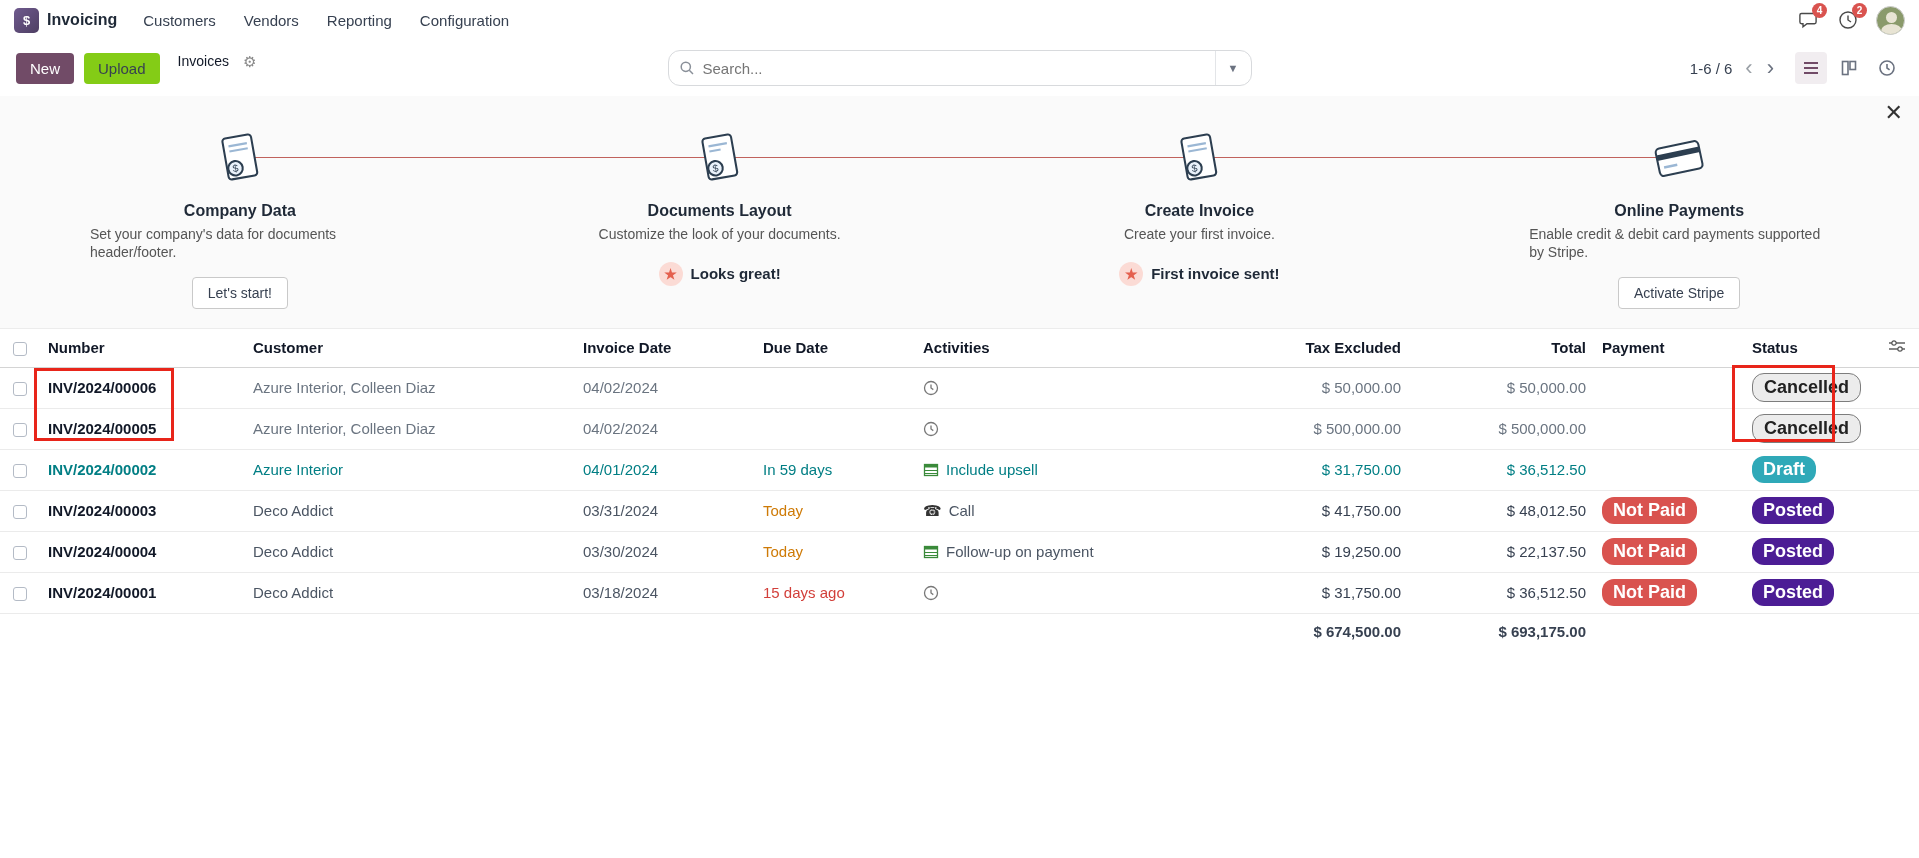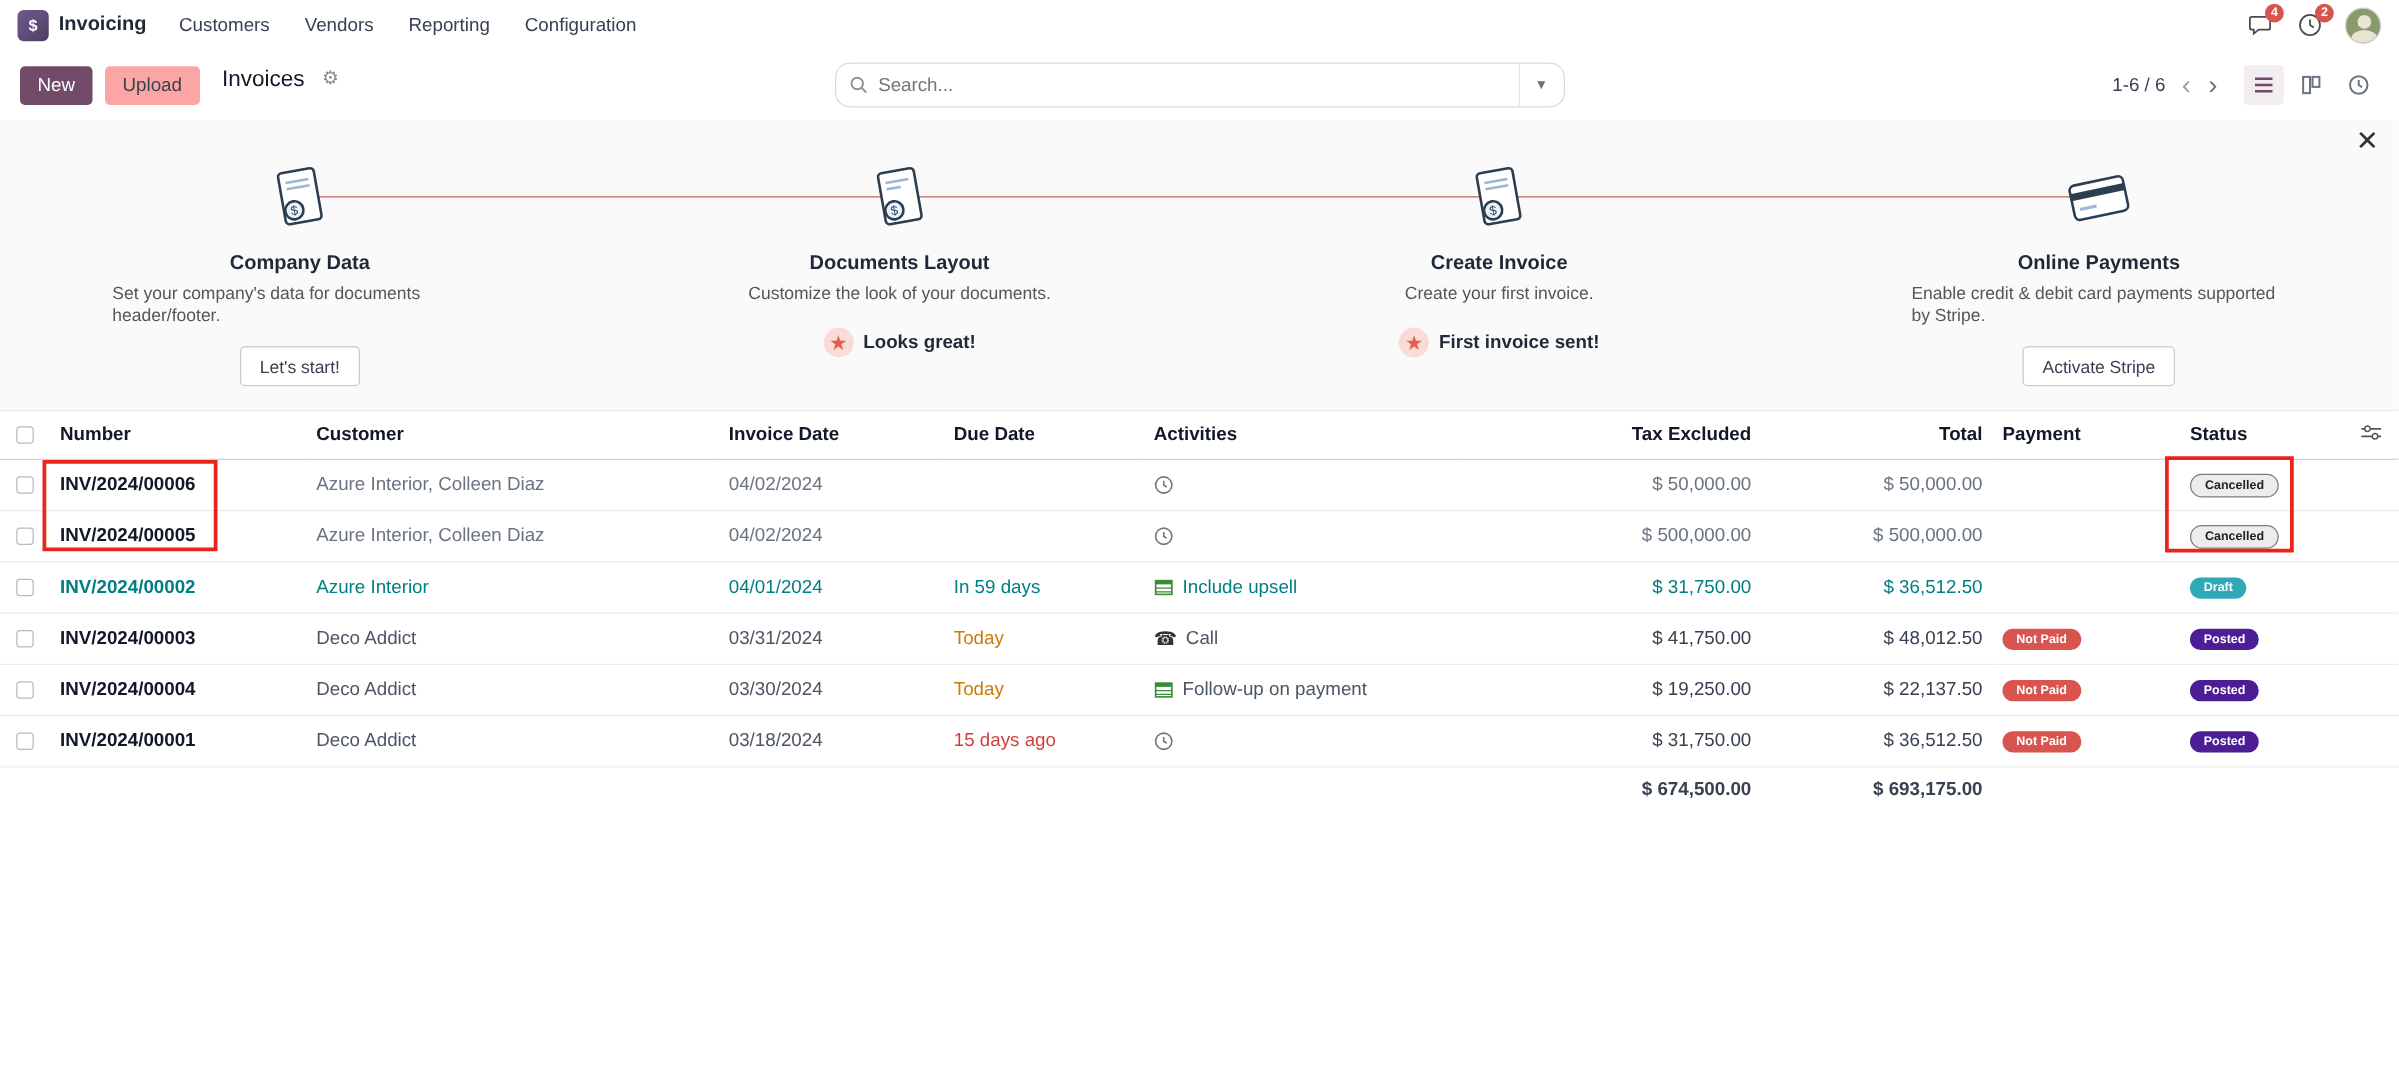--- a/index.html
+++ b/index.html
@@ -20,22 +20,22 @@
     min-width:15px; height:15px; border-radius:8px; display:flex; align-items:center; justify-content:center; padding:0 3px; }
   .avatar { width:29px; height:29px; border-radius:50%; background:#8a9a6b; position:relative; overflow:hidden; border:1px solid #d0d0d0; cursor:pointer; }
   .avatar::before { content:""; position:absolute; left:9px; top:5px; width:11px; height:11px; border-radius:50%; background:#e8e4d4; }
   .avatar::after { content:""; position:absolute; left:4px; top:17px; width:21px; height:14px; border-radius:50% 50% 0 0; background:#e8e4d4; }
 
   
   .control-panel { height:56px; display:flex; align-items:center; padding:0 16px; position:relative; background:#fff; }
   .cp-left { display:flex; gap:10px; }
   .btn { font-family:inherit; font-size:15px; border:none; border-radius:4px; padding:7px 14px; cursor:pointer; }
   .btn-primary { background:#714B67; color:#fff; }
-  .btn-secondary { background:#fca5a5; color:#374151; }
-  .cp-title { font-size:18px; color:#111827; margin-left:8px; }
+  .btn-secondary { background:#84cc16; color:#374151; }
+  .cp-title { font-size:14px; color:#111827; margin-left:8px; }
   .title-gear { color:#8a8a8a; font-size:15px; margin-left:4px; cursor:pointer; }
   .searchbar { position:absolute; left:50%; transform:translateX(-50%); width:584px; height:36px;
     border:1px solid #d8dadd; border-radius:12px; background:#fff; display:flex; align-items:center; }
   .search-mag { margin:0 8px 0 10px; display:flex; }
   .searchbar input { flex:1; border:none; outline:none; font-size:15px; color:#374151; background:transparent; font-family:inherit; }
   .search-caret { width:36px; align-self:stretch; border-left:1px solid #e3e5e8; display:flex; align-items:center; justify-content:center;
     color:#6b7280; font-size:11px; cursor:pointer; }
   .cp-right { margin-left:auto; display:flex; align-items:center; gap:0; }
   .pager-text { font-size:15px; color:#374151; margin-right:6px; }
   .pager-btn { font-size:22px; color:#9aa0a6; background:none; border:none; cursor:pointer; padding:0 7px; line-height:1; }
@@ -67,21 +67,21 @@
   td.num { color:#111827; font-weight:bold; }
   td.amt { color:#374151; }
   .cb { display:inline-block; width:14px; height:14px; border:1px solid #b4bbc6; border-radius:3px; background:#fff; vertical-align:middle; cursor:pointer; }
   .cb-cell { padding-left:13px !important; }
   .act-cell { display:flex; align-items:center; gap:7px; height:40px;text-align:right; }
   .draft-row td, .draft-row td.num, .draft-row td.amt { color:#017E84; }
   .muted-row td { color:#6a7480; }
   .muted-row td.num { color:#111827; }
   .c-orange { color:#ce7a06 !important; }
   .c-red { color:#d23f3a !important; }
-  .badge { display:inline-block; font-size:10px; font-weight:bold; padding:3px 11px; border-radius:12px; }
+  .badge { display:inline-block; font-size:18px; font-weight:bold; padding:3px 11px; border-radius:12px; }
   .badge-cancelled { background:#ececec; color:#222; border:1px solid #7d7d7d; }
   .badge-draft { background:#2fa9b8; color:#fff; }
   .badge-posted { background:#4c1d95; color:#fff; }
   .badge-notpaid { background:#d9534f; color:#fff; }
   tfoot td { height:36px; padding:0 8px; font-weight:bold; color:#1f2937; border-top:1px solid #d8d8d8; }
   .phone-ic { font-size:15px; color:#333; }
 
   
   .anno { position:absolute; border:3px solid #e8251a; pointer-events:none; z-index:5; }
   .anno-number { left:34px; top:368px; width:140px; height:73px; }

